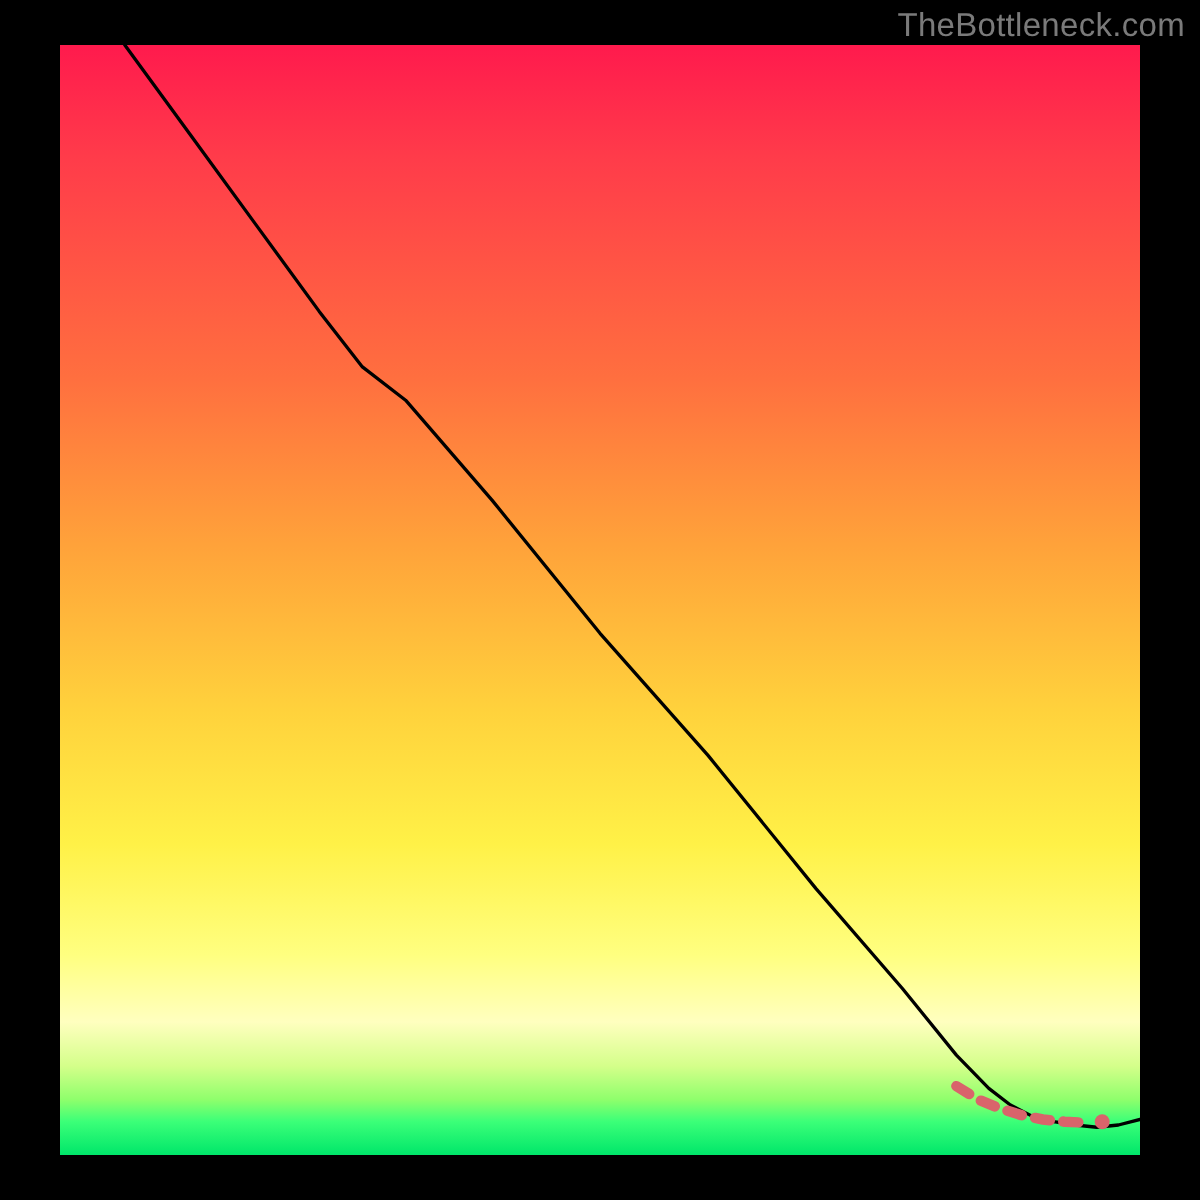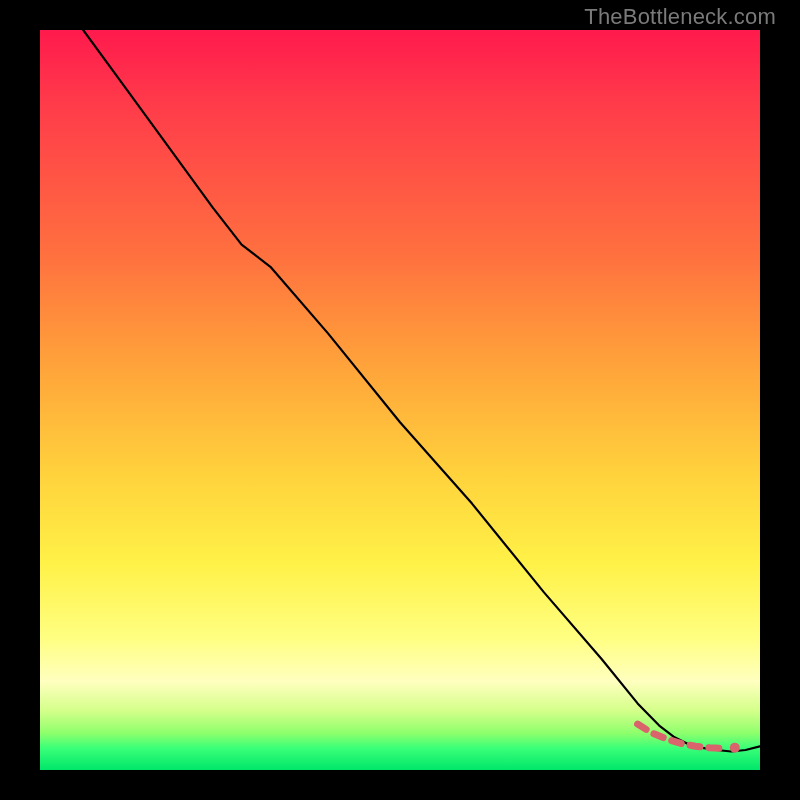--- a/index.html
+++ b/index.html
@@ -45,21 +45,21 @@
   }
   svg.overlay {
     position: absolute;
     inset: 0;
     width: 100%;
     height: 100%;
   }
   .watermark {
     position: absolute;
     top: 4px;
-    right: 24px;
+    right: 10px;
     color: #7a7a7a;
     font-size: 22px;
     font-weight: 500;
     letter-spacing: 0.2px;
     user-select: none;
   }
 </style>
 </head>
 <body>
 

